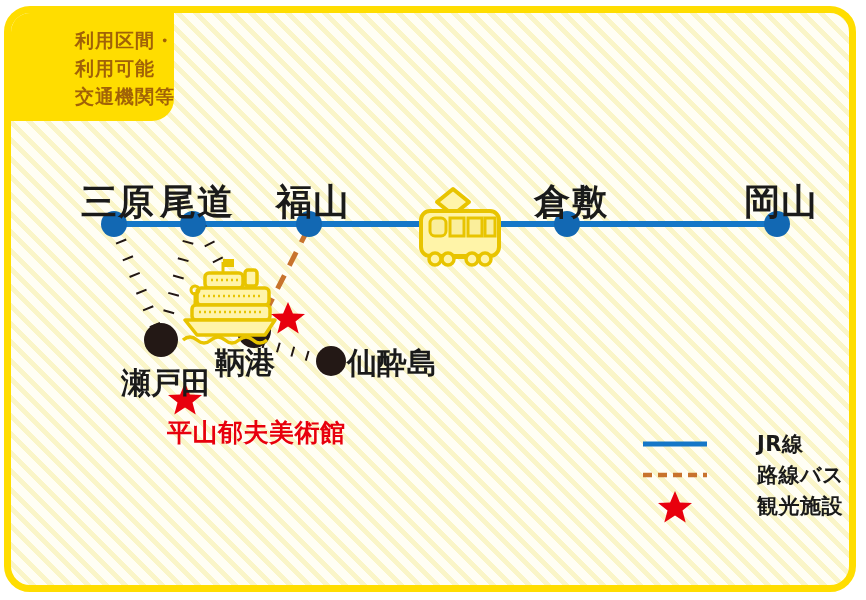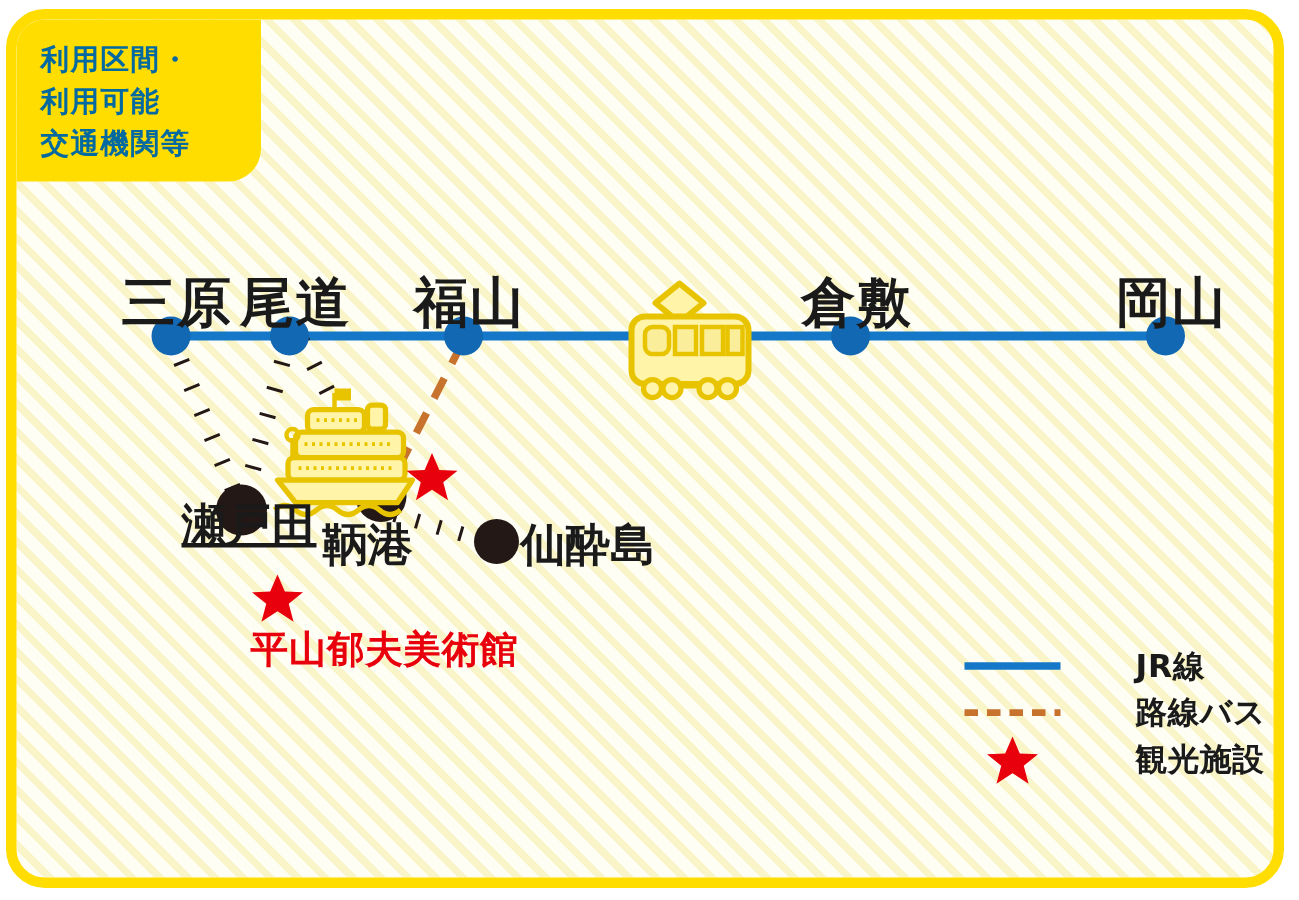--- a/index.html
+++ b/index.html
@@ -44,26 +44,27 @@
     top: 0px;
     width: 163px;
     height: 108px;
     background: #FFDD00;
     border-bottom-right-radius: 22px;
     z-index: 30;
     box-sizing: border-box;
     padding: 13px 0 0 16px;
   }
   .title-badge .line {
-    color: #0369a1;
+    color: #a16207;
     font-size: 19px;
     font-weight: 700;
     line-height: 28px;
     letter-spacing: 1px;
     white-space: nowrap;
+    margin-left: 48px;
   }
 
   
   .map-svg {
     position: absolute;
     left: 0;
     top: 0;
     width: 866px;
     height: 600px;
     z-index: 5;
@@ -212,21 +213,21 @@
       <div class="line">利用可能</div>
       <div class="line">交通機関等</div>
     </div>
 
     <div class="lbl station-name" style="left:70px; top:165px;">三原</div>
     <div class="lbl station-name" style="left:149px; top:165px;">尾道</div>
     <div class="lbl station-name" style="left:265px; top:165px;">福山</div>
     <div class="lbl station-name" style="left:523px; top:165px;">倉敷</div>
     <div class="lbl station-name" style="left:733px; top:165px;">岡山</div>
 
-    <div class="lbl port-name" style="left:110px; top:317px;text-decoration:underline;">瀬戸田</div>
+    <div class="lbl port-name" style="left:110px; top:350px;">瀬戸田</div>
     <div class="lbl port-name" style="left:204px; top:330px;">鞆港</div>
     <div class="lbl port-name" style="left:336px; top:330px;">仙酔島</div>
 
 
     <div class="lbl poi" style="left:156px; top:405px;">平山郁夫美術館</div>
 
     <div class="legend">
 
       <div class="legend-row">
         <div class="legend-key">

